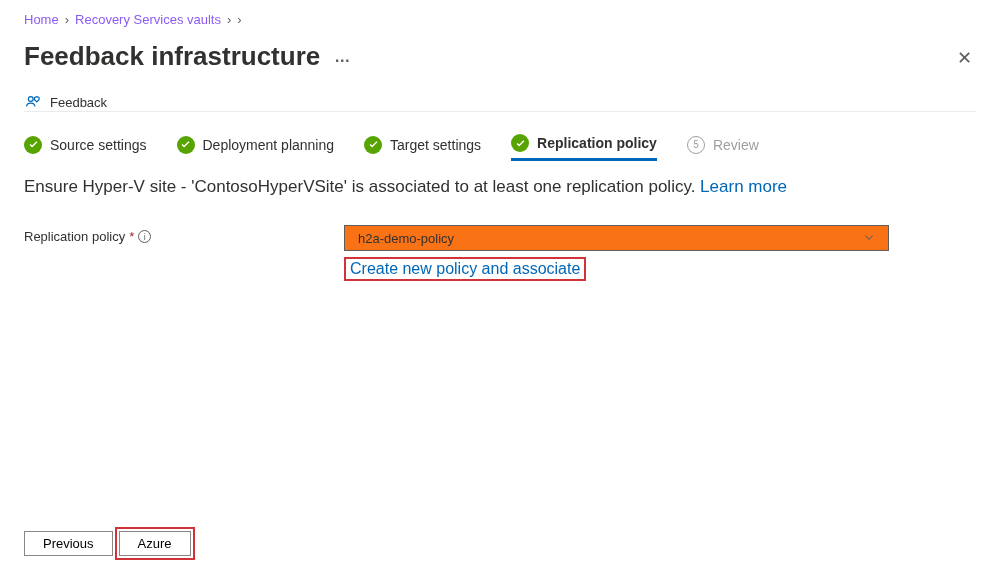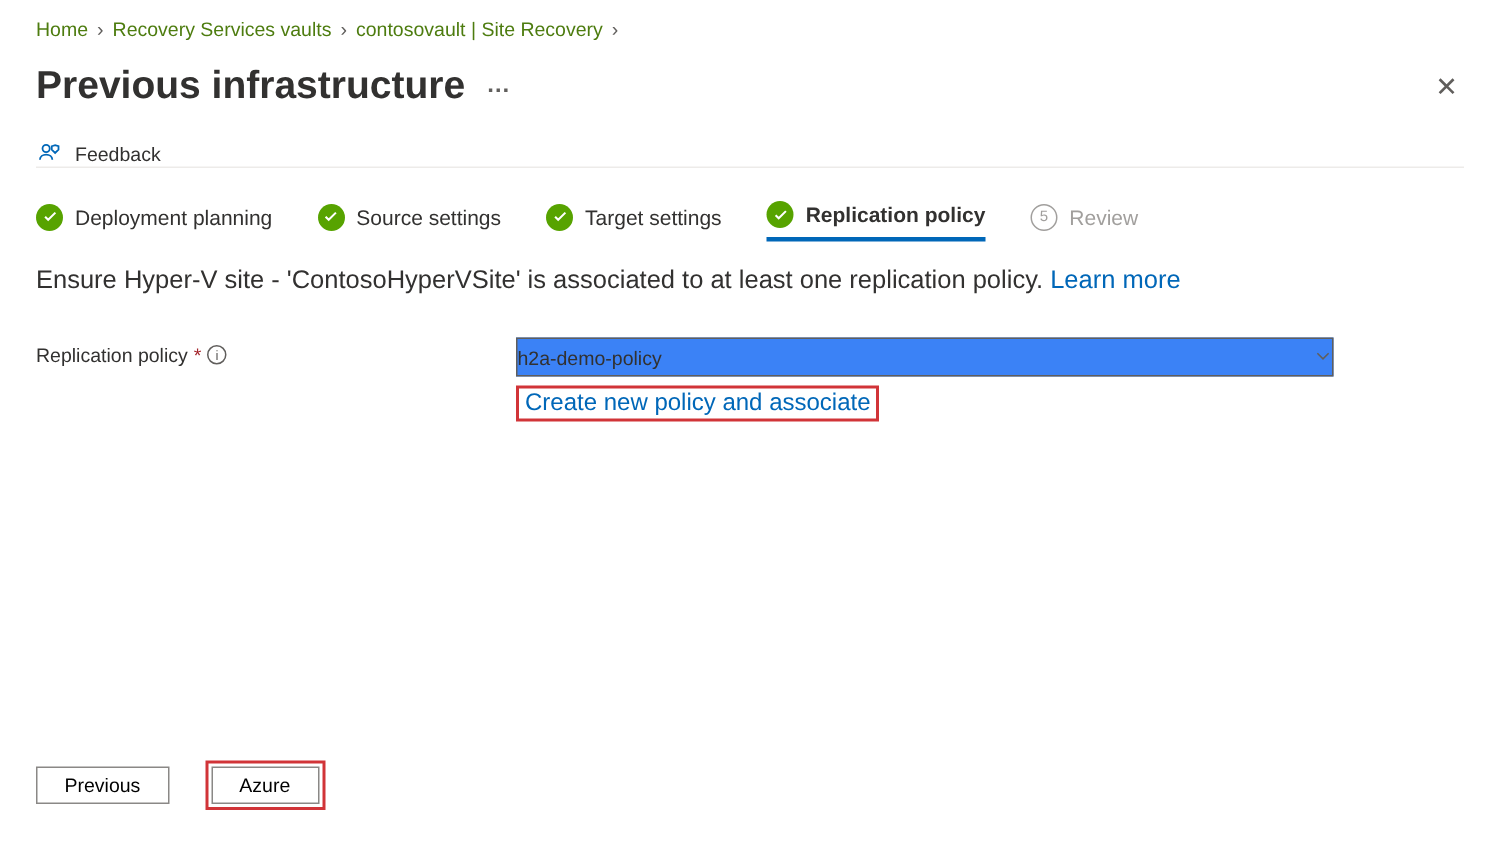--- a/index.html
+++ b/index.html
@@ -15,21 +15,21 @@
   }
   .page { padding: 8px 24px 0 24px; }
   .breadcrumb {
     display: flex;
     align-items: center;
     gap: 6px;
     font-size: 13px;
     padding: 4px 0 8px 0;
     flex-wrap: wrap;
   }
-  .breadcrumb a { color: #4d7c0f; text-decoration: none; cursor: pointer; }
+  .breadcrumb a { color: #8b5cf6; text-decoration: none; cursor: pointer; }
   .breadcrumb .sep { color: #605e5c; }
   .header-row {
     display: flex;
     align-items: flex-start;
     justify-content: space-between;
     margin-top: 6px;
   }
   .title-block { }
   h1 {
     margin: 0;
@@ -116,39 +116,39 @@
     width: 13px; height: 13px; border-radius:50%;
     border:1px solid #605e5c;
     display:inline-flex; align-items:center; justify-content:center;
     font-size:9px; color:#605e5c; cursor:pointer;
   }
   .field-control { flex: 0 0 545px; }
   .select-box {
     border: 1px solid #605e5c;
     height: 26px;
     display:flex; align-items:center; justify-content: space-between;
-    padding: 0 0;
+    padding: 0 13px;
     font-size: 13px;
     cursor:pointer;
-    background:#3b82f6;
+    background:#f97316;
   }
   .chevron { color:#605e5c; }
   .create-link-wrap {
     margin-top: 6px;
     display:inline-block;
     border: 2px solid #d13438;
     padding: 1px 4px;
   }
   .create-link { color:#0067b8; text-decoration:none; cursor:pointer; font-size:16px; }
   .footer {
     position: absolute;
-    bottom: 28px;
+    bottom: 8px;
     left: 24px;
     display:flex;
-    gap: 28px;
+    gap: 6px;
     align-items:center;
   }
   .btn {
     border:1px solid #8a8886;
     background:#fff;
     padding: 4px 18px;
     font-size: 13px;
     cursor:pointer;
   }
   .btn-highlight {
@@ -159,28 +159,27 @@
 </head>
 <body>
 
 <div class="page">
 
   <nav class="breadcrumb">
     <a>Home</a>
     <span class="sep">›</span>
     <a>Recovery Services vaults</a>
     <span class="sep">›</span>
-    <a>contosovault | Site Recovery</a>
     <span class="sep">›</span>
   </nav>
 
   <div class="header-row">
     <div class="title-block">
       <h1>
-        <span>Previous infrastructure</span>
+        <span>Feedback infrastructure</span>
         <span class="ellipsis">…</span>
       </h1>
     </div>
     <div class="close-btn">✕</div>
   </div>
 
   <div class="feedback-row">
     <span class="feedback-icon">
       <svg width="18" height="18" viewBox="0 0 24 24" fill="none" stroke="#0067b8" stroke-width="1.6">
         <circle cx="9" cy="8" r="3.2"></circle>
@@ -191,29 +190,29 @@
     <span>Feedback</span>
   </div>
 
   <div class="steps">
     <div class="step">
       <span class="check-icon">
         <svg viewBox="0 0 16 16">
             <path d="M3 8l3 3 7-7" fill="none" stroke="#fff" stroke-width="2"></path>
           </svg>
       </span>
+      <span>Source settings</span>
+    </div>
+    <div class="step">
+      <span class="check-icon">
+        <svg viewBox="0 0 16 16">
+            <path d="M3 8l3 3 7-7" fill="none" stroke="#fff" stroke-width="2"></path>
+          </svg>
+      </span>
       <span>Deployment planning</span>
-    </div>
-    <div class="step">
-      <span class="check-icon">
-        <svg viewBox="0 0 16 16">
-            <path d="M3 8l3 3 7-7" fill="none" stroke="#fff" stroke-width="2"></path>
-          </svg>
-      </span>
-      <span>Source settings</span>
     </div>
     <div class="step">
       <span class="check-icon">
         <svg viewBox="0 0 16 16">
             <path d="M3 8l3 3 7-7" fill="none" stroke="#fff" stroke-width="2"></path>
           </svg>
       </span>
       <span>Target settings</span>
     </div>
     <div class="step active">

